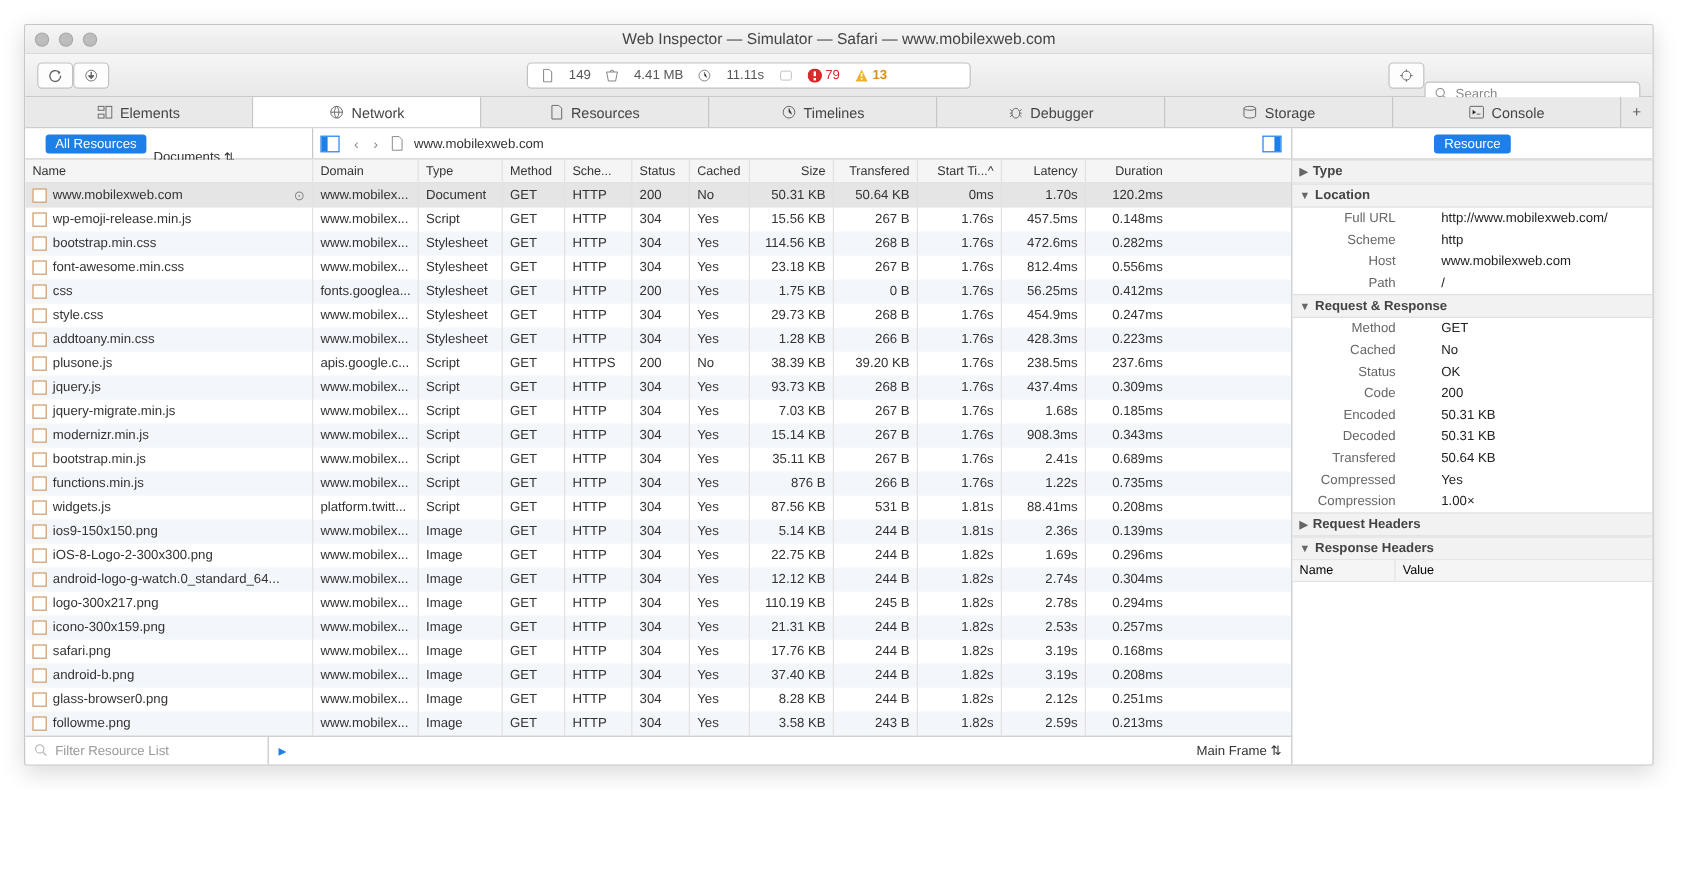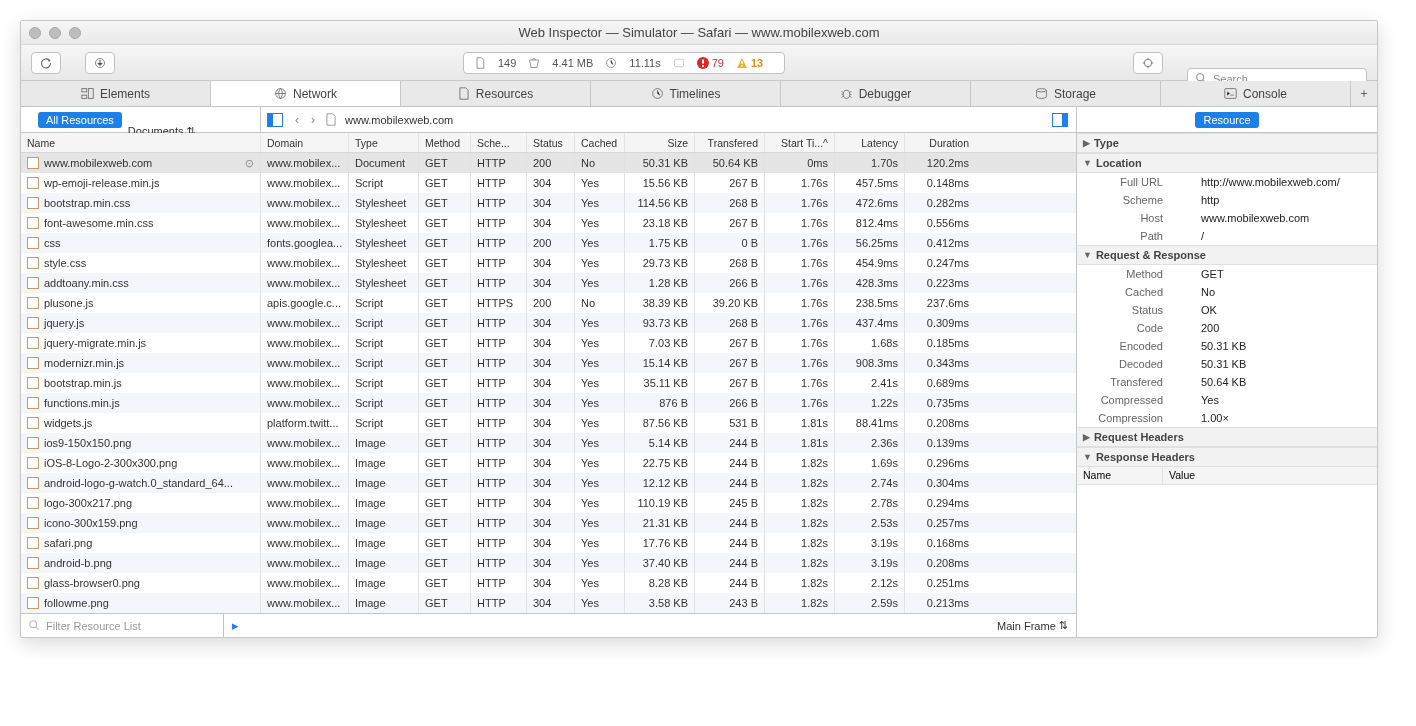--- a/index.html
+++ b/index.html
@@ -15,21 +15,21 @@
       height: 24px; background: linear-gradient(#f6f6f6,#e9e9e9);
       display: flex; align-items: center; padding: 0 8px;
       border-bottom: 1px solid #d9d9d9;
       position: relative;
     }
     .traffic { display: flex; gap: 8px; }
     .dot { width: 12px; height: 12px; border-radius: 50%; background:#bdbdbd; border:1px solid #a9a9a9; }
     .title-text { position: absolute; left:0; right:0; text-align:center; font-size:13px; color:#444; }
     .toolbar {
       height: 36px; background: linear-gradient(#f6f6f6,#e8e8e8);
-      display: flex; align-items: center; padding: 0 10px; gap: 24px;
+      display: flex; align-items: center; padding: 0 10px; gap: 0;
       border-bottom: 1px solid #c9c9c9;
     }
     .btn {
       height: 22px; min-width: 28px; padding: 0 8px;
       border: 1px solid #c2c2c2; border-radius: 4px;
       background: #fdfdfd; display: flex; align-items: center; justify-content: center;
       font-size: 12px; color:#555;
     }
     .center-panel {
       flex: 1; max-width: 460px;

